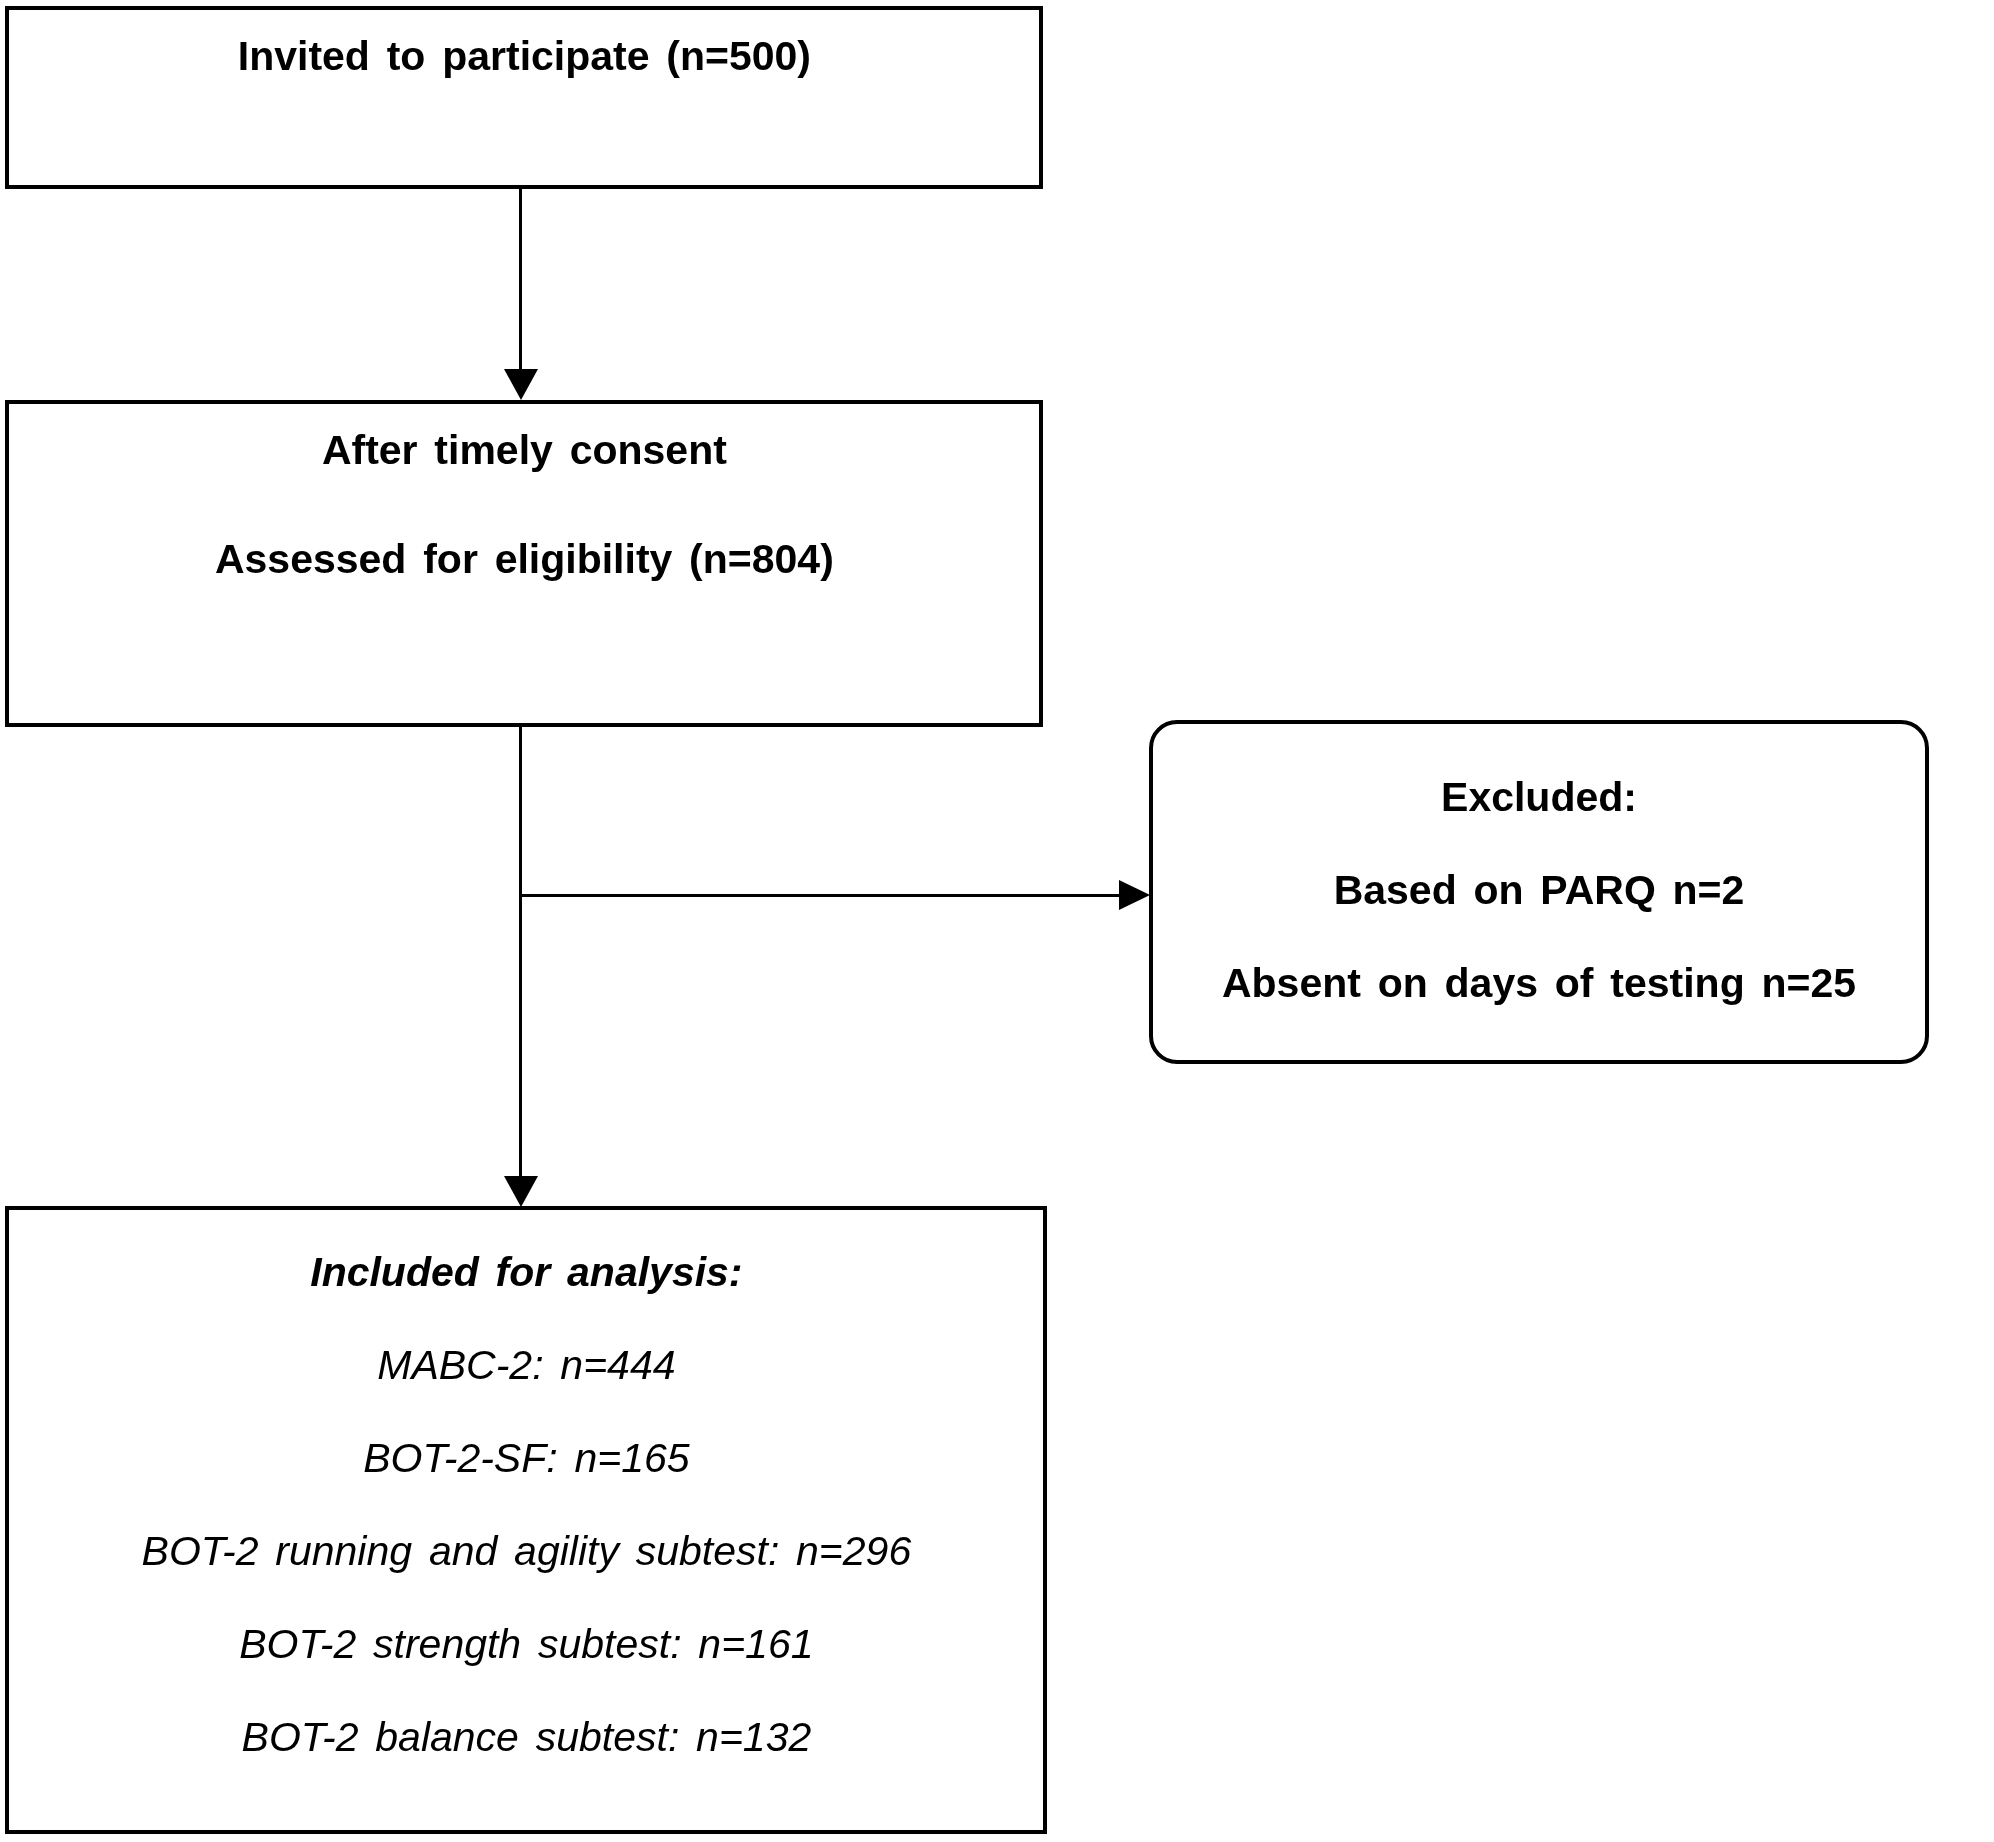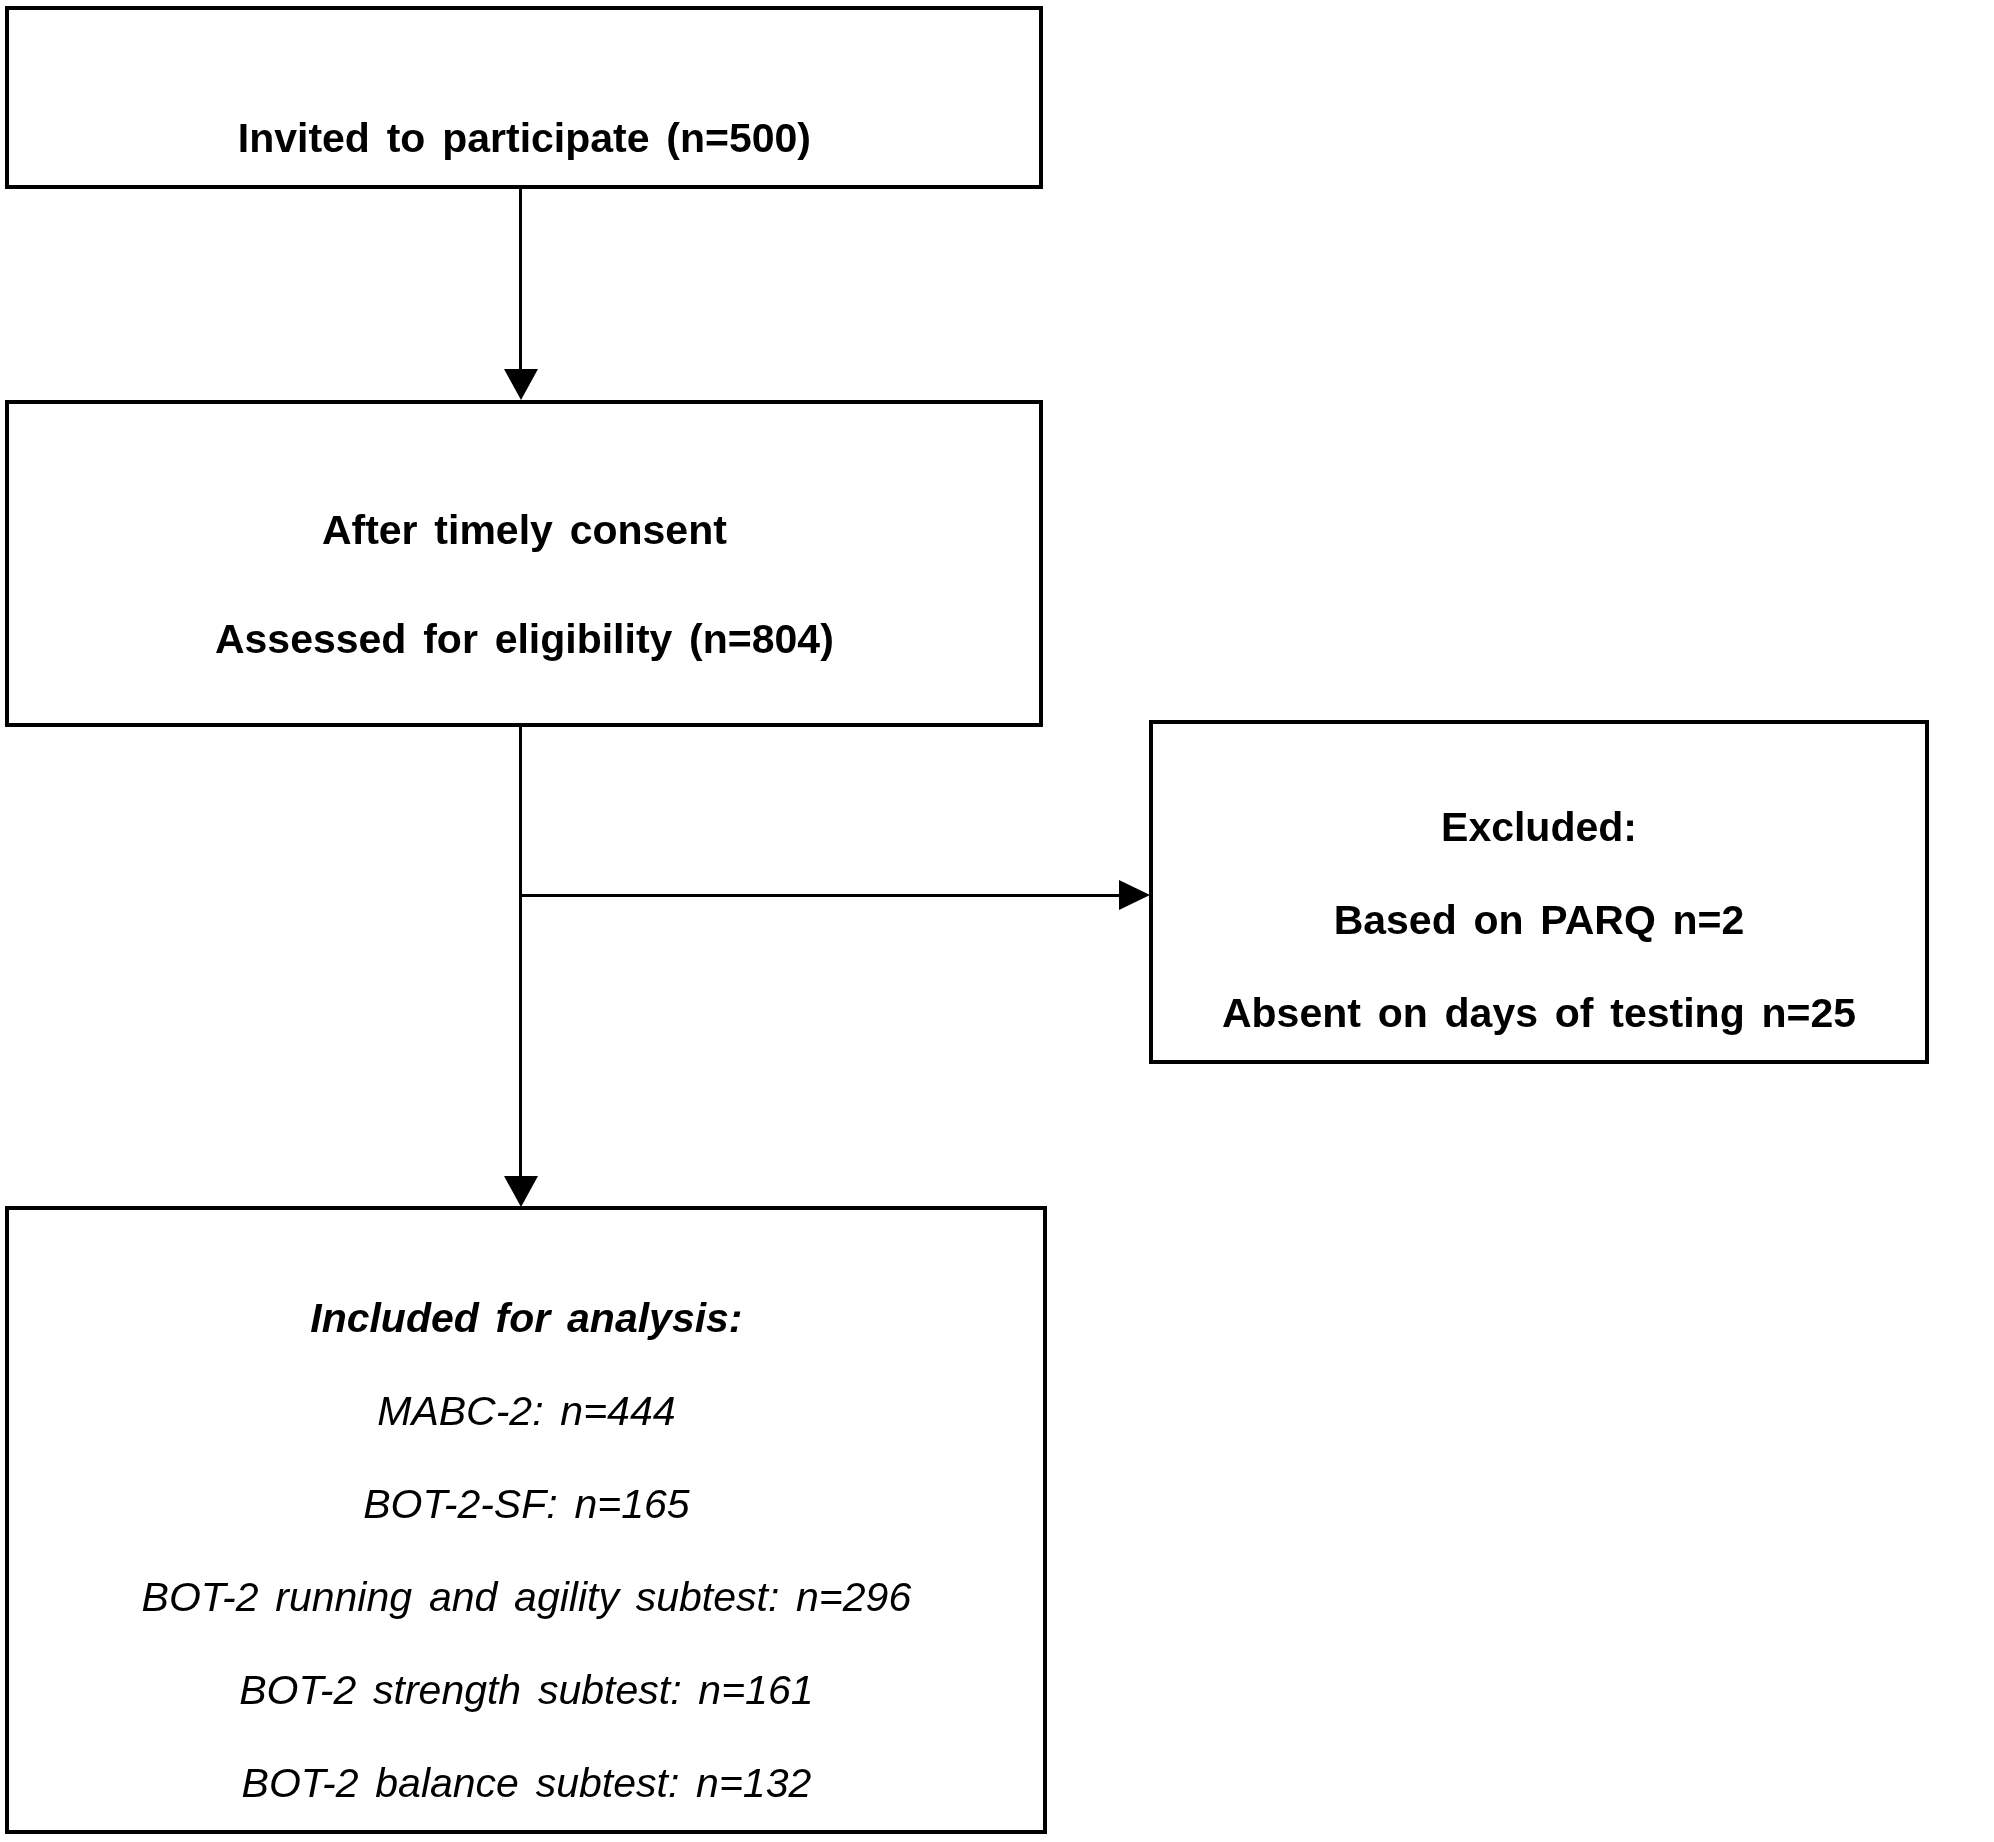--- a/index.html
+++ b/index.html
@@ -14,38 +14,38 @@
     background: #ffffff;
     font-family: "Liberation Sans", sans-serif;
     color: #000000;
   }
   .box {
     position: absolute;
     border: 4.3px solid #000000;
     background: #ffffff;
     display: flex;
     flex-direction: column;
-    justify-content: flex-end;
+    justify-content: flex-start;
     align-items: center;
     text-align: center;
     box-sizing: border-box;
   }
   .box .line {
     font-size: 41px;
     line-height: 93px;
     white-space: nowrap;
     word-spacing: 5.4px;
   }
   .bold { font-weight: bold; }
   .regular { font-weight: normal; }
 
   
   .box-invited  { left: 5.4px;   top: 6.4px;   width: 1038px; height: 183px; }
   .box-consent  { left: 5.4px;   top: 400px;  width: 1038px; height: 327px; padding-bottom: 37px; gap: 16px; }
-  .box-excluded { left: 1149px; top: 720px; width: 780px; height: 344px; padding-top: 34px; }
+  .box-excluded { left: 1149px; top: 720px; width: 780px; height: 344px; padding-top: 27px; border-radius: 28px; }
   .box-included { left: 5.4px;   top: 1206px; width: 1042px; height: 628px; padding-top: 16px; font-style: italic; }
 
   
   .connector {
     position: absolute;
     background: #000000;
   }
   .vline-1 { left: 519px; top: 189px;  width: 3.2px; height: 185px; }
   .vline-2 { left: 519px; top: 726px; width: 3.2px; height: 452px; }
   .hline-1 { left: 519px; top: 894px; width: 602px; height: 3.2px; }

